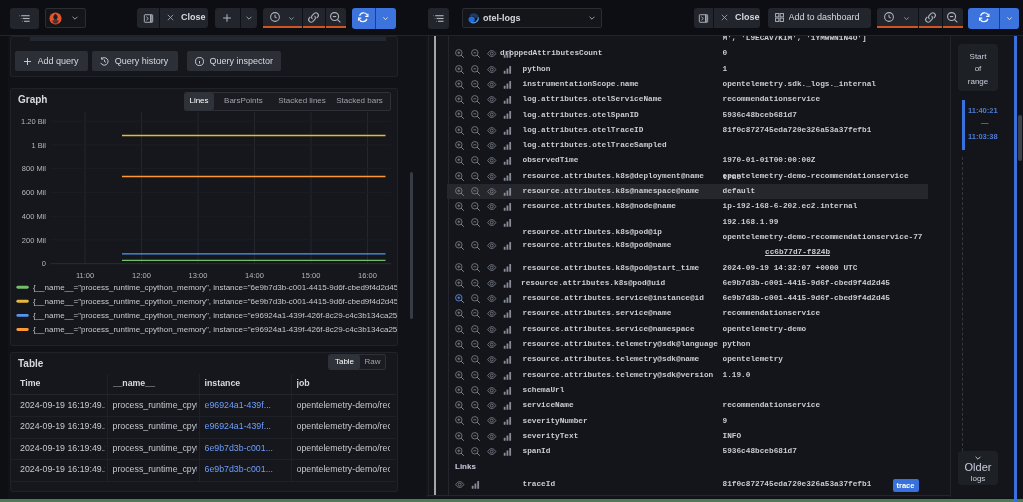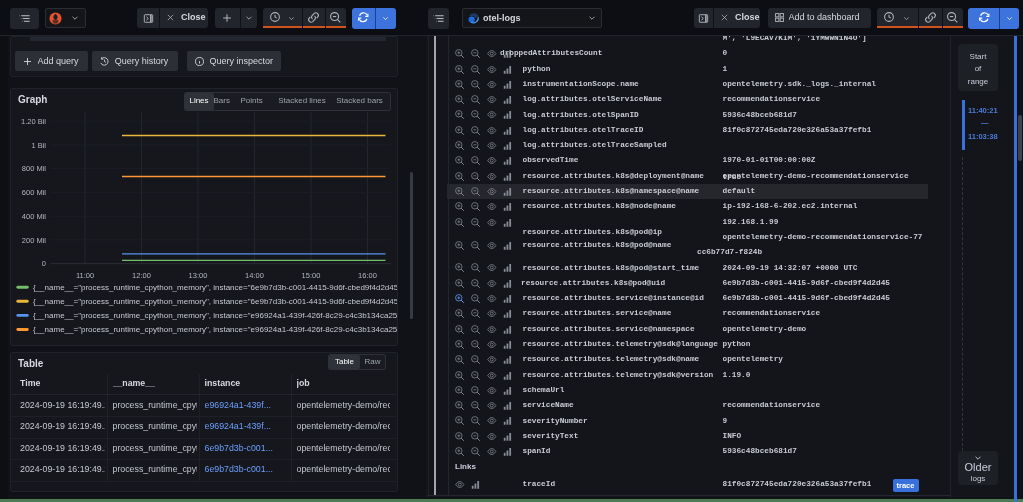--- a/index.html
+++ b/index.html
@@ -280,21 +280,21 @@
     <use href="#sm"></use>
   </svg>
 <svg class="ic" viewBox="0 0 10 10" style="left:486.5px;top:240.5px;width:9.5px;height:9.5px">
     <use href="#ey"></use>
   </svg>
 <svg class="ic fill" viewBox="0 0 10 10" style="left:503.3px;top:240.5px;width:9.5px;height:9.5px">
     <use href="#sg"></use>
   </svg>
 <div class="ab lbl mono" style="left:522.5px;top:229.95px;height:30.6px;line-height:30.6px;">resource.attributes.k8s@pod@name</div>
 <div class="ab lbl mono" style="left:722.5px;top:229.95px;height:15.3px;line-height:15.3px;">opentelemetry-demo-recommendationservice-77</div>
-<div class="ab lbl mono" style="left:697px;top:245.25px;height:15.3px;line-height:15.3px;">cc6b77d7-f824b</div>
+<div class="ab lbl mono" style="left:765px;top:245.25px;height:15.3px;line-height:15.3px;text-decoration:underline;">cc6b77d7-f824b</div>
 <svg class="ic" viewBox="0 0 10 10" style="left:455.3px;top:263.45px;width:9.5px;height:9.5px">
     <use href="#sp"></use>
   </svg>
 <svg class="ic" viewBox="0 0 10 10" style="left:470.9px;top:263.45px;width:9.5px;height:9.5px">
     <use href="#sm"></use>
   </svg>
 <svg class="ic" viewBox="0 0 10 10" style="left:486.5px;top:263.45px;width:9.5px;height:9.5px">
     <use href="#ey"></use>
   </svg>
 <svg class="ic fill" viewBox="0 0 10 10" style="left:503.3px;top:263.45px;width:9.5px;height:9.5px">
@@ -509,21 +509,21 @@
 <div class="ab" style="left:187px;top:51px;width:94px;height:20px;background:#2c2f36;border-radius:2px"></div>
 <svg class="tbic" viewBox="0 0 14 14" style="left:194px;top:55.5px;width:11px;height:11px">
     <use href="#inf" style="stroke:#d5d6de;stroke-width:1.15"></use>
   </svg>
 <div class="ab lbl" style="left:209.5px;top:51px;height:20px;line-height:20px;font-size:9px;font-weight:500;color:#d8d9e0">Query inspector</div>
 <div class="ab" style="left:9.5px;top:88px;width:388px;height:258px;border:1px solid #1f2228;border-radius:2px;background:#15171d"></div>
 <div class="ab lbl" style="left:18px;top:92.5px;height:14px;line-height:14px;font-size:10px;font-weight:bold;color:#d8d9e0">Graph</div>
 <div class="ab" style="left:183.5px;top:92.3px;width:207.5px;height:18.5px;background:#1a1c21;border:1px solid #2e3138;border-radius:2px"></div>
 <div class="ab" style="left:184.5px;top:93.3px;width:29px;height:16.5px;background:#2f3238;border-radius:2px"></div>
 <div class="ab lbl" style="left:184.5px;top:93.3px;height:16.5px;line-height:16.5px;font-size:8px;font-weight:500;color:#fff"><span style="display:inline-block;width:29px;text-align:center">Lines</span></div>
-<div class="ab lbl" style="left:213.5px;top:93.3px;height:16.5px;line-height:16.5px;font-size:8px;color:#9da2ab"><span style="display:inline-block;width:27px;text-align:left">Bars</span></div>
+<div class="ab lbl" style="left:213.5px;top:93.3px;height:16.5px;line-height:16.5px;font-size:8px;color:#9da2ab"><span style="display:inline-block;width:27px;text-align:right">Bars</span></div>
 <div class="ab lbl" style="left:240.5px;top:93.3px;height:16.5px;line-height:16.5px;font-size:8px;color:#9da2ab"><span style="display:inline-block;width:33px;text-align:left">Points</span></div>
 <div class="ab lbl" style="left:273.5px;top:93.3px;height:16.5px;line-height:16.5px;font-size:8px;color:#9da2ab"><span style="display:inline-block;width:57px;text-align:center">Stacked lines</span></div>
 <div class="ab lbl" style="left:330.5px;top:93.3px;height:16.5px;line-height:16.5px;font-size:8px;color:#9da2ab"><span style="display:inline-block;width:58px;text-align:center">Stacked bars</span></div>
 <div class="ab" style="left:10px;top:88px;width:387px;height:258px;overflow:hidden">
     <svg class="ab" style="" width="387" height="258" viewBox="0 0 387 258">
       <line x1="75" y1="24" x2="75" y2="175.7" stroke="#23262c" stroke-width="1"></line>
       <line x1="131.5" y1="24" x2="131.5" y2="175.7" stroke="#23262c" stroke-width="1"></line>
       <line x1="188" y1="24" x2="188" y2="175.7" stroke="#23262c" stroke-width="1"></line>
       <line x1="244.5" y1="24" x2="244.5" y2="175.7" stroke="#23262c" stroke-width="1"></line>
       <line x1="301" y1="24" x2="301" y2="175.7" stroke="#23262c" stroke-width="1"></line>

